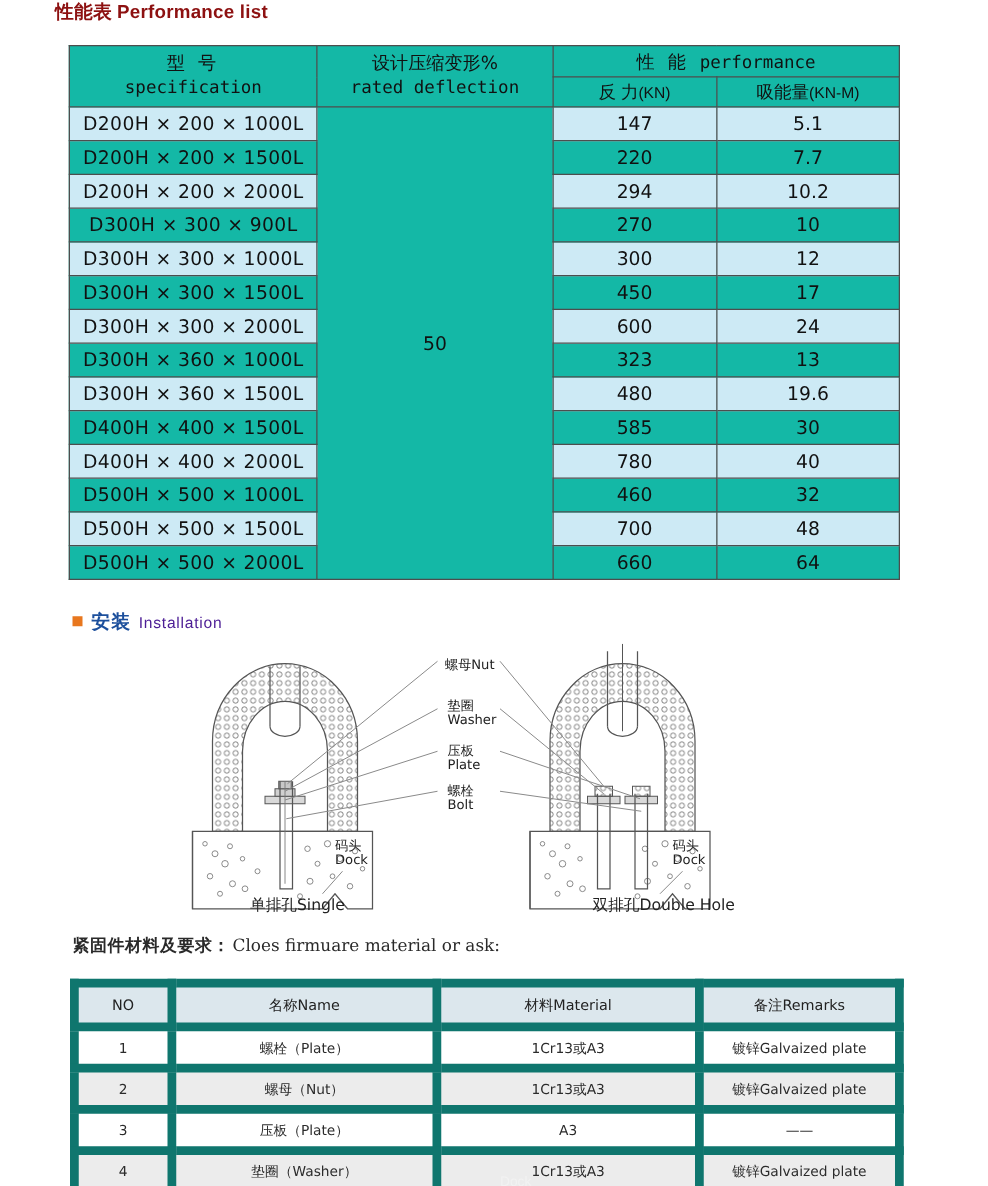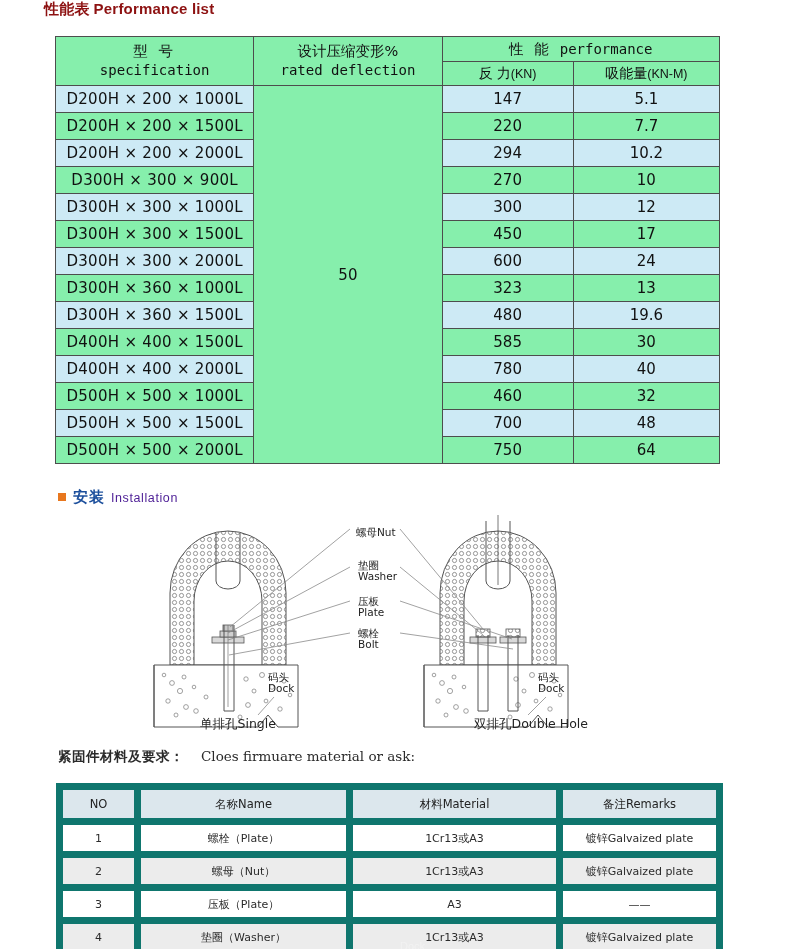--- a/index.html
+++ b/index.html
@@ -27,21 +27,21 @@
   
   .perf-wrap{
     position:absolute;
     left:55px; top:36px;
     width:665px;
   }
   table.perf{
     border-collapse:collapse;
     width:665px;
     table-layout:fixed;
-    background:#86efac;
+    background:#14b8a6;
     padding-left:20px;
   }
   table.perf td, table.perf th{
     border:1px solid #4d4d4d;
     padding:0;
     text-align:center;
     font-weight:normal;
     color:#111;
   }
   .perf .colA{ width:198px; }
@@ -172,21 +172,21 @@
     color:#2a2a2a;
     white-space:nowrap;
   }
   .fast-note .cn{
     font-family:"DejaVu Serif","Liberation Serif",serif;
     font-weight:bold;
     letter-spacing:.5px;
   }
   .fast-note .en{
     font-family:"DejaVu Serif","Liberation Serif",serif;
-    margin-left:17px;
+    margin-left:2px;
   }
 
   
   .mat-wrap{
     position:absolute;
     left:56px; top:783px;
     width:660px;
   }
   table.mat{
     border-collapse:collapse;
@@ -324,21 +324,21 @@
           <td class="num-cell">460</td>
           <td class="num-cell">32</td>
         </tr>
         <tr class="alt">
           <td class="spec-cell shade">D500H × 500 × 1500L</td>
           <td class="num-cell shade">700</td>
           <td class="num-cell shade">48</td>
         </tr>
         <tr>
           <td class="spec-cell">D500H × 500 × 2000L</td>
-          <td class="num-cell">750</td>
+          <td class="num-cell">660</td>
           <td class="num-cell">64</td>
         </tr>
       </tbody>
   </table>
 </div>
 
 <div class="inst-head">
   <span class="sq"></span><span class="cn">安装</span><span class="en">Installation</span>
 </div>
 

